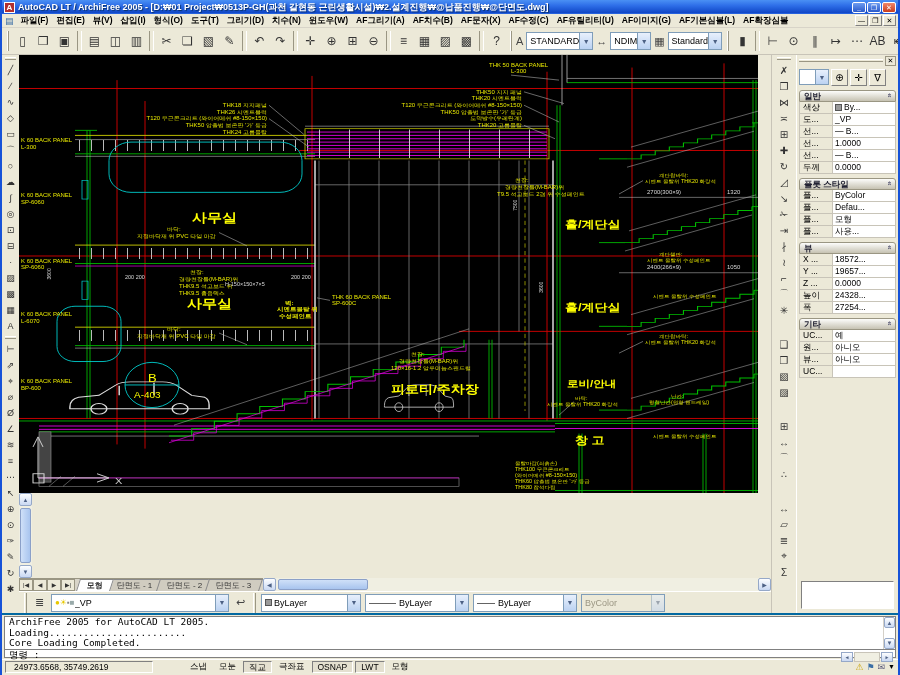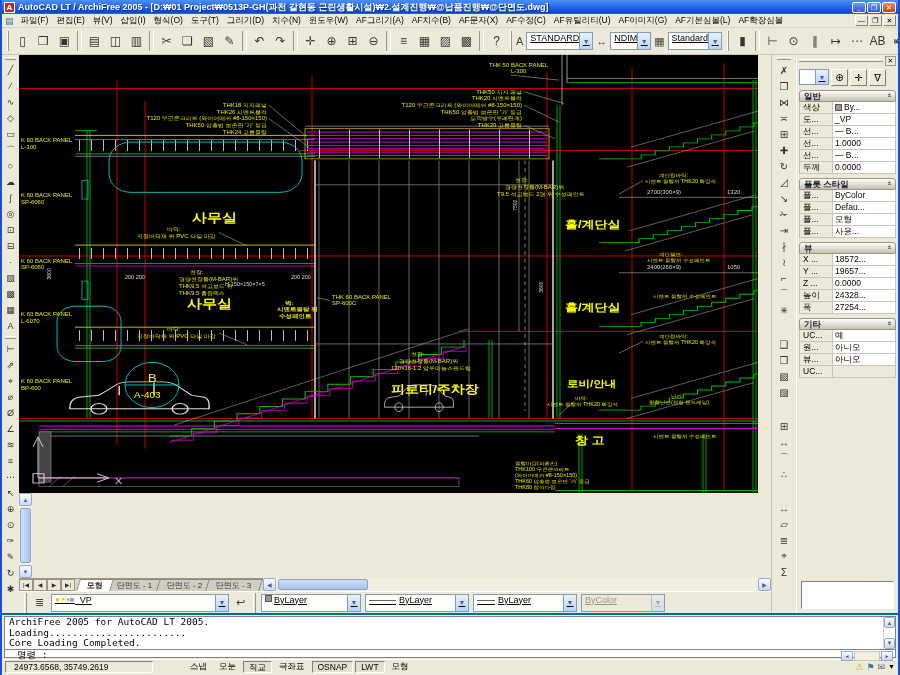--- a/index.html
+++ b/index.html
@@ -15,36 +15,36 @@
     display:inline-flex; align-items:center; justify-content:center; margin-right:3px; border:1px solid #fff; }
   .title-text { flex:1; overflow:hidden; text-overflow:ellipsis; text-shadow:1px 1px 1px #08306b; }
   .win-btns { display:flex; gap:1px; }
   .wb { width:14px; height:11px; font-size:7px; line-height:9px; color:#fff; text-align:center;
     border:1px solid #fff; border-radius:2px; background:linear-gradient(180deg,#6D9CF0,#2A5ACA); cursor:default; }
   .wb.close { background:linear-gradient(180deg,#F0876A,#C83C1E); }
   
   .menubar { height:14px; display:flex; align-items:center; background:#ECE9D8;
     border-bottom:1px solid #D8D4C8; font-size:8.5px; color:#000; }
   .doc-icon { color:#3A6EA5; font-size:9px; margin:0 3px; }
-  #menu-items { display:flex; list-style:none; }
+  #menu-items { display:flex; list-style:none;font-weight:bold; }
   #menu-items li { padding:1px 4px; cursor:default; }
   .mdi-btns { margin-left:auto; display:flex; gap:1px; padding-right:2px; }
   .mdib { width:13px; height:11px; font-size:7px; line-height:9px; text-align:center;
     background:#ECE9D8; border:1px solid; border-color:#fff #808080 #808080 #fff; }
   
   .toolbar-row { height:27px; display:flex; align-items:center; background:#ECE9D8;
     border-bottom:1px solid #C8C4B8; padding:1px 2px; overflow:hidden; }
   .grip { width:3px; height:20px; margin:0 3px; border-left:1px solid #fff; border-right:1px solid #9a9683; }
   .vgrip { height:3px; margin:2px 3px; border-top:1px solid #fff; border-bottom:1px solid #9a9683; }
   .strip { display:flex; align-items:center; }
   .tb-btn { width:21px; height:21px; display:inline-flex; align-items:center; justify-content:center;
     font-size:12px; color:#333; background:transparent; border:1px solid transparent; }
   .tb-sep { width:5px; height:20px; border-left:1px solid #9a9683; border-right:1px solid #fff; margin:0 2px 0 2px; }
-  .combo { display:flex; align-items:flex-start; height:18px; background:#fff; border:1px solid #7F9DB9;
-    font-size:9px; padding-left:3px; margin:0 2px;text-decoration:underline; }
+  .combo { display:flex; align-items:center; height:18px; background:#fff; border:1px solid #7F9DB9;
+    font-size:9px; padding-left:3px; margin:0 2px; }
   .combo .cval { flex:1; overflow:hidden; white-space:nowrap; }
   .combo .carr { width:13px; height:100%; display:flex; align-items:center; justify-content:center;
     background:linear-gradient(180deg,#E8F0FC,#BBD2F2); border-left:1px solid #7F9DB9; font-size:7px; color:#4D6185; }
   .combo.disabled { background:#ECE9D8; color:#9a9683; }
   .mini-btn { width:19px; height:19px; display:inline-flex; align-items:center; justify-content:center;
     font-size:11px; color:#444; border:1px solid transparent; }
   
   .main { display:flex; height:558px; }
   .vstrip { width:17px; background:#ECE9D8; display:flex; flex-direction:column; align-items:center; overflow:hidden; }
   .vstrip.right { width:25px; border-left:1px solid #C8C4B8; }
@@ -73,22 +73,22 @@
   .hthumb { width:90px; height:11px; background:linear-gradient(180deg,#CFE0F8,#A8C4EE); border:1px solid #8BA0C8; border-radius:2px; margin-left:2px; }
   .hspacer { flex:1; }
   
   .layerrow { height:22px; display:flex; align-items:center; background:#ECE9D8; padding:0 2px; border-top:1px solid #fff; }
   
   .cmdwin { height:46px; border-top:2px solid #0369a1; background:#ECE9D8; padding:1px 2px; }
   .cmd-inner { height:100%; border:1px solid #808080; background:#fff; display:flex; flex-direction:column; }
   .cmd-text { flex:1; display:flex; }
   #cmd-lines { flex:1; font-family:"DejaVu Sans Mono","Liberation Mono",monospace; font-size:9.5px; line-height:10.5px; padding-left:4px; color:#000; }
   .cmd-vscroll { width:12px; display:flex; flex-direction:column; justify-content:space-between; border-left:1px solid #D4D0C8; }
-  .cmd-prompt { height:13px; border-top:1px solid #808080; display:flex; align-items:center;
-    font-family:"DejaVu Sans Mono","Liberation Mono",monospace; font-size:9.5px; padding-left:12px; }
+  .cmd-prompt { height:13px; border-top:1px solid #808080; display:flex; align-items:flex-end;
+    font-family:"DejaVu Sans Mono","Liberation Mono",monospace; font-size:9.5px; padding-left:4px; }
   .cmd-hscroll { margin-left:auto; display:flex; align-items:center; gap:1px; padding-right:2px; }
   .hsc-btn { width:12px; height:10px; font-size:5px; text-align:center; line-height:9px;
     background:linear-gradient(180deg,#FDFEFF,#C9D8F2); border:1px solid #95A8C8; color:#4D6185; }
   .hsc-tk { width:26px; height:10px; background:#F0EFE2; border:1px solid #C8C4B8; }
   
   .statusbar { height:14px; display:flex; align-items:center; background:#ECE9D8; font-size:8.5px; padding:0 3px; border-top:1px solid #fff; }
   .coords { border:1px solid; border-color:#808080 #fff #fff #808080; padding:0 8px; height:12px; line-height:11px; width:148px; }
   #toggles { display:flex; margin-left:32px; gap:2px;justify-content:center; }
   .toggle { padding:0 5px; height:12px; line-height:11px; }
   .toggle.pressed { border:1px solid; border-color:#808080 #fff #fff #808080; background:#E4E0D0; }
@@ -101,21 +101,21 @@
   .pal-x { width:11px; height:10px; font-size:7px; line-height:8px; text-align:center;
     border:1px solid #9a9683; background:#ECE9D8; }
   .pal-combo-row { height:22px; display:flex; align-items:center; padding:0 2px; gap:2px; }
   .pal-combo-row .combo { height:16px; width:30px; margin:0; }
   .pal-btn { width:17px; height:17px; font-size:10px; display:inline-flex; align-items:center; justify-content:center;
     border:1px solid; border-color:#fff #808080 #808080 #fff; background:#ECE9D8; }
   .pal-sec { margin:2px 2px 4px 2px; }
   .pal-sec-h { height:12px; display:flex; align-items:flex-start; padding:0 4px; font-weight:bold; color:#223;
     background:linear-gradient(180deg,#FDFDFB,#C6C2B2); border:1px solid #9a9683; border-radius:3px 3px 0 0; }
   .chev { margin-left:auto; display:inline-block; transform:rotate(90deg); font-size:8px; color:#446; }
-  .pal-row { display:flex; height:12px; border:1px solid #C8C4B8; border-top:none;align-items:center; }
+  .pal-row { display:flex; height:12px; border:1px solid #C8C4B8; border-top:none; }
   .pal-l { width:33px; padding-left:3px; background:#ECE9D8; border-right:1px solid #C8C4B8; overflow:hidden; white-space:nowrap; line-height:11px;}
   .pal-v { flex:1; background:#fff; padding-left:2px; overflow:hidden; white-space:nowrap; line-height:11px; display:flex; align-items:center; gap:2px;}
   .swatch { width:7px; height:7px; display:inline-block; border:1px solid #555; }
   .pal-fill { flex:1; }
   .pal-desc { height:28px; margin:2px 4px 4px 4px; background:#fff; border:1px solid; border-color:#808080 #fff #fff #808080; }
   .layer-ico { font-size:8px; }
 </style>
 </head>
 <body>
 

